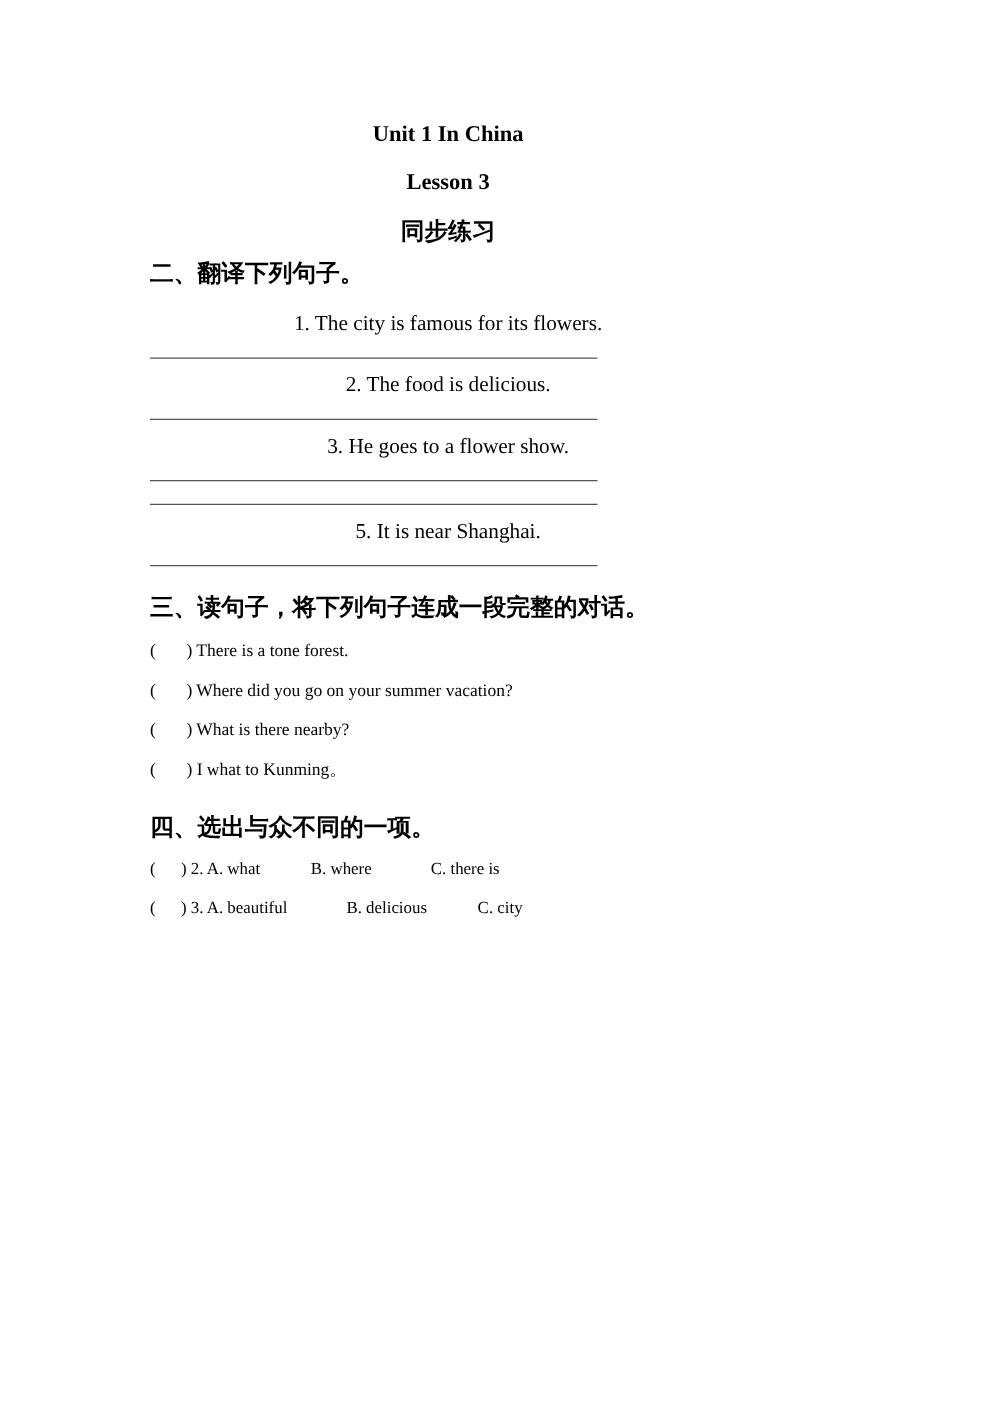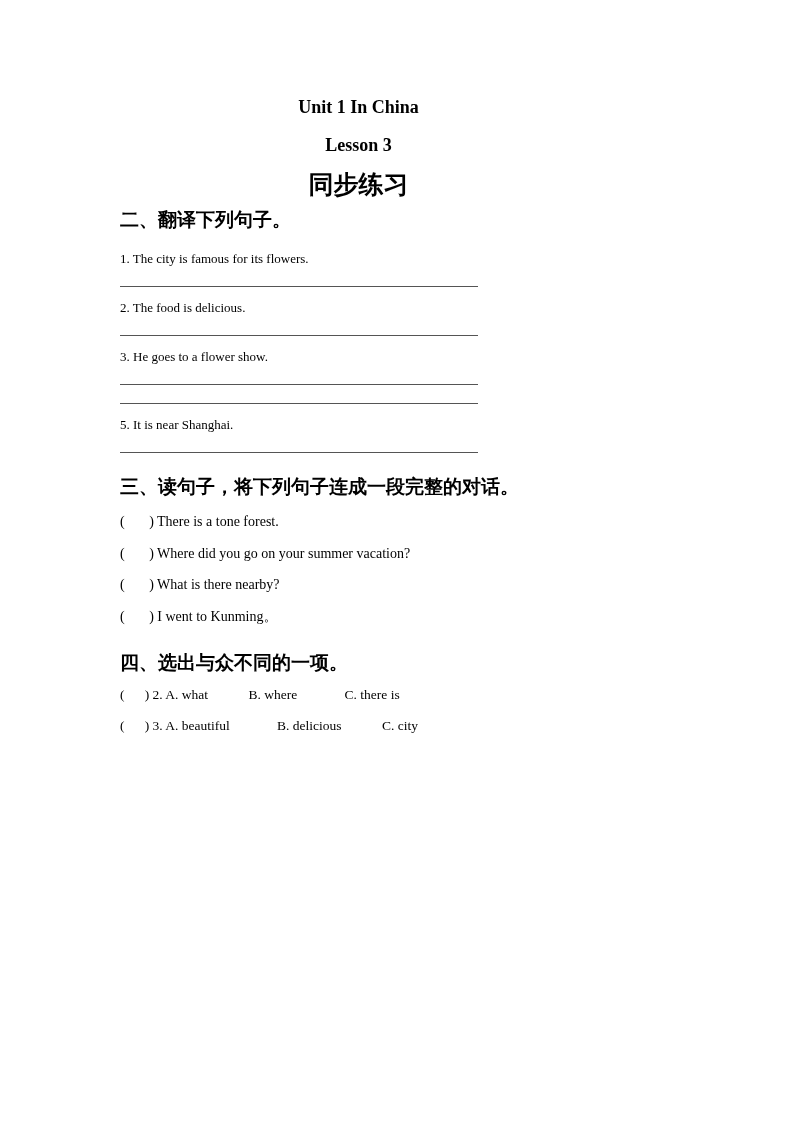--- a/index.html
+++ b/index.html
@@ -22,21 +22,21 @@
     font-family: "Liberation Serif", serif;
     font-weight: bold;
     font-size: 18px;
     line-height: 18px;
     text-align: center;
     margin: 0 0 20px 0;
   }
   .title-cn {
     font-family: "DejaVu Sans", sans-serif;
     font-weight: bold;
-    font-size: 25px;
+    font-size: 19px;
     line-height: 22px;
     text-align: center;
     margin: 0;
   }
   .section-heading {
     font-family: "DejaVu Sans", sans-serif;
     font-weight: bold;
     font-size: 19px;
     line-height: 22px;
     margin: 0;
@@ -47,24 +47,25 @@
   .s4-heading { margin-top: 25px; }
 
   .word-list { margin-top: 8px; }
   .word-item {
     font-size: 13.5px;
     line-height: 24.5px;
     white-space: pre-wrap;
   }
 
   .sentence {
-    font-size: 13px;
+    font-size: 17px;
     line-height: 18px;
     margin-top: 12px;
     white-space: pre-wrap;
+    text-align: center;
   }
   .sentence.first { margin-top: 20px; }
   .answer-line {
     height: 0;
     width: 358px;
     border-bottom: 1px solid #555555;
     margin-top: 18px;
   }
 
   .dialog-item {
@@ -105,21 +106,21 @@
       <div class="answer-line"></div>
       <div class="sentence">5. It is near Shanghai.</div>
       <div class="answer-line"></div>
     </div>
 
     <div>
       <div class="section-heading s3-heading">三、读句子，将下列句子连成一段完整的对话。</div>
       <div class="dialog-item first">(       ) There is a tone forest.</div>
       <div class="dialog-item">(       ) Where did you go on your summer vacation?</div>
       <div class="dialog-item">(       ) What is there nearby?</div>
-      <div class="dialog-item">(       ) I went to Kunming。</div>
+      <div class="dialog-item">(       ) I what to Kunming。</div>
     </div>
 
     <div>
       <div class="section-heading s4-heading">四、选出与众不同的一项。</div>
       <div class="choice-row">(      ) 2. A. what            B. where              C. there is</div>
       <div class="choice-row">(      ) 3. A. beautiful              B. delicious            C. city</div>
     </div>
 
   </div>
 </div>

